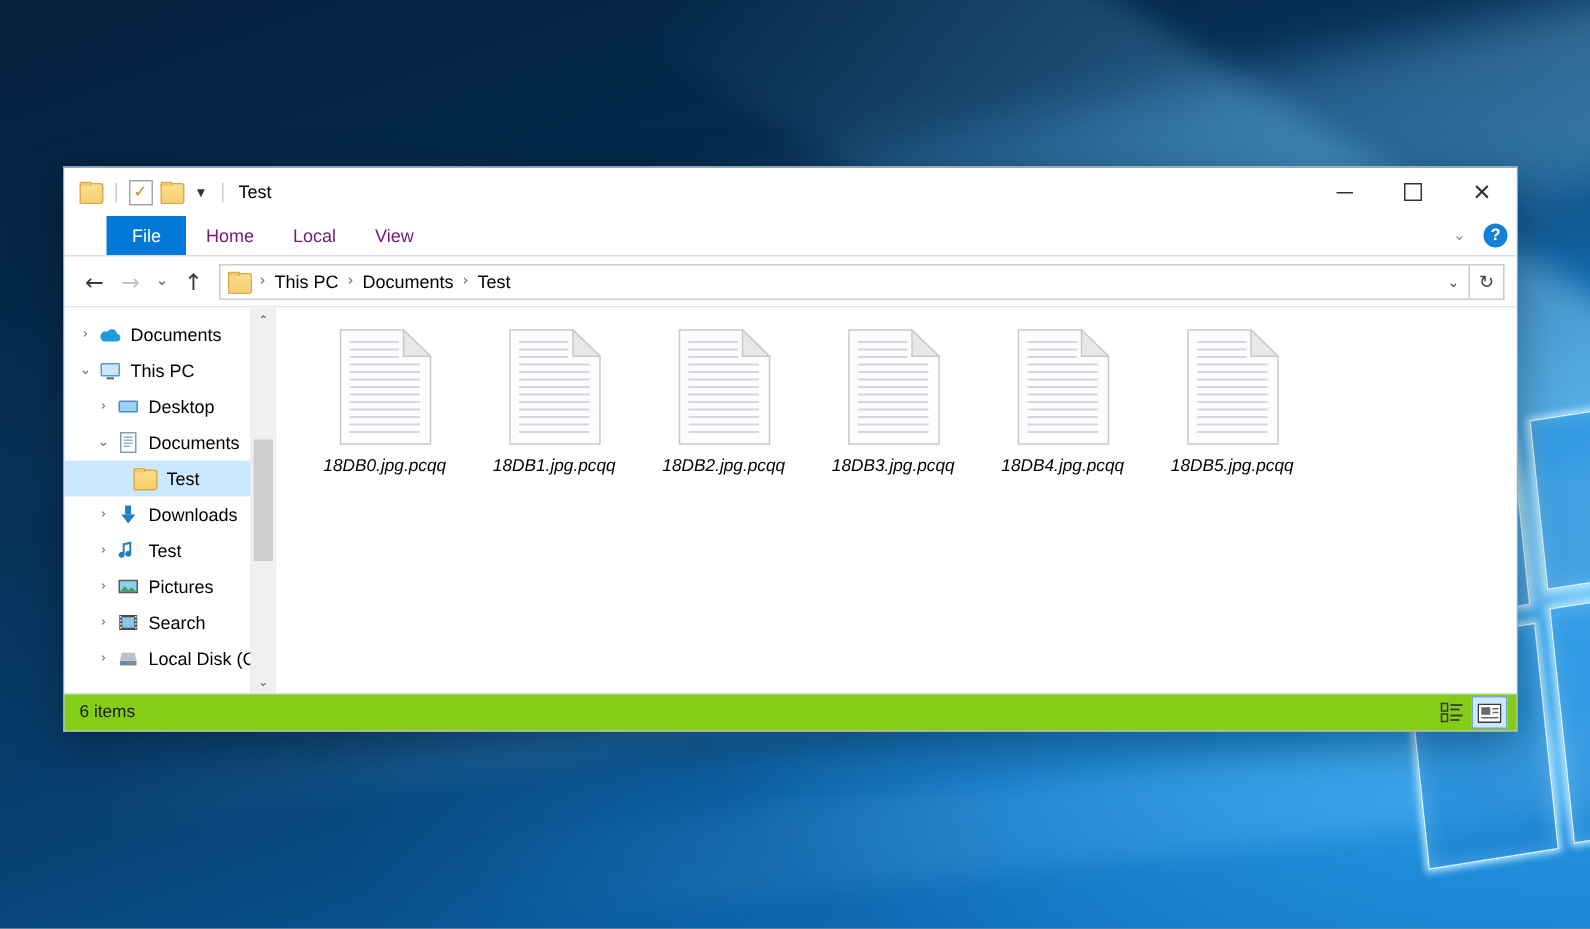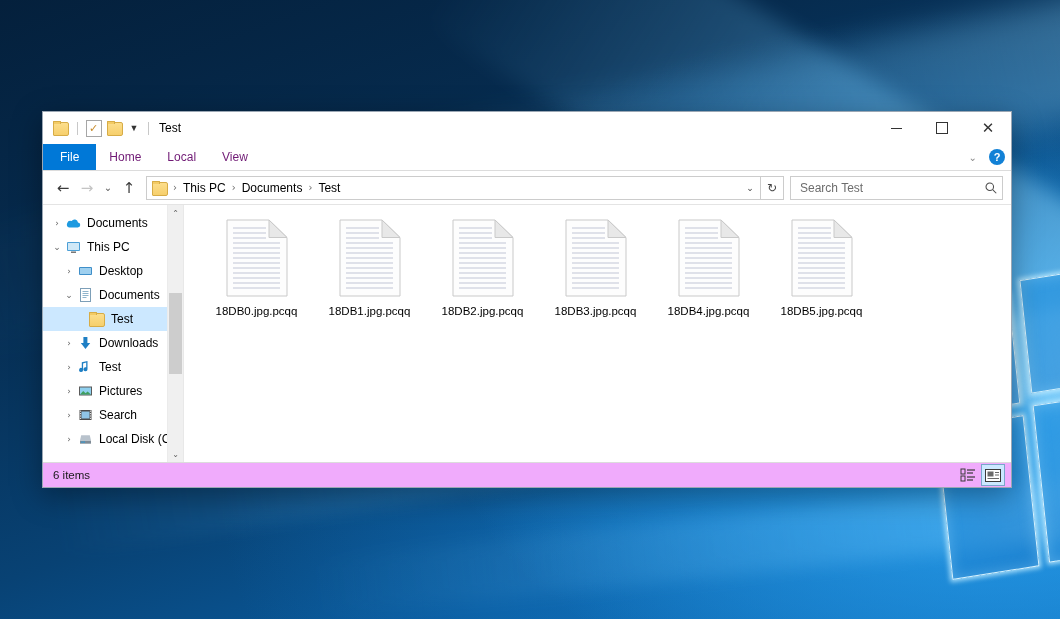--- a/index.html
+++ b/index.html
@@ -201,20 +201,21 @@
 
   
   .ribbon {
     height: 26px;
     background: #ffffff;
     border-bottom: 1px solid #dcdcdc;
     display: flex;
     align-items: stretch;
     flex: none;
     position: relative;
+    padding-left: 28px;
   }
   .tab {
     display: flex;
     align-items: center;
     padding: 0 13px;
     font-size: 12px;
     color: #701a75;
     white-space: nowrap;
   }
   .tab.file {
@@ -415,20 +416,21 @@
     background: #ffffff;
     border-left: 1px solid #e8e8e8;
     padding: 12px 0 0 16px;
     overflow: hidden;
   }
   .file-grid {
     display: flex;
     flex-wrap: wrap;
     align-content: flex-start;
     gap: 0;
+    font-style: italic;
   }
   .file-item {
     width: 113px;
     display: flex;
     flex-direction: column;
     align-items: center;
     padding-top: 2px;
   }
   .doc-ico {
     width: 62px;
@@ -439,21 +441,21 @@
   .file-name {
     font-size: 11.5px;
     color: #000;
     white-space: nowrap;
     text-align: center;
   }
 
   
   .statusbar {
     height: 24px;
-    background: #f0abfc;
+    background: #84cc16;
     border-top: 1px solid #dcdcdc;
     display: flex;
     align-items: center;
     padding: 0 6px 0 10px;
     flex: none;
     font-size: 11.5px;
     color: #1a1a1a;
   }
   .status-spacer { flex: 1; }
   .view-btn {
@@ -536,27 +538,20 @@
       <span class="crumb">This PC</span>
       <span class="crumb-sep">›</span>
       <span class="crumb">Documents</span>
       <span class="crumb-sep">›</span>
       <span class="crumb">Test</span>
       <span class="crumb-spacer"></span>
       <span class="crumb-caret">⌄</span>
     </div>
     <div class="refresh-btn">↻</div>
 
-    <div class="searchbox">
-      <input type="text" placeholder="Search Test" style="">
-      <svg class="search-ico" viewBox="0 0 16 16">
-        <circle cx="6.6" cy="6.6" r="4.3" fill="none" stroke="#4a4a4a" stroke-width="1.2"></circle>
-        <line x1="9.9" y1="9.9" x2="14" y2="14" stroke="#4a4a4a" stroke-width="1.2"></line>
-      </svg>
-    </div>
   </div>
 
   <div class="body-row">
 
     <div class="sidebar">
 
       <div class="tree-item" style="padding-left:6px">
         <span class="chev">›</span>
         <span class="t-ico">
           <svg width="17" height="16" viewBox="0 0 17 16">

